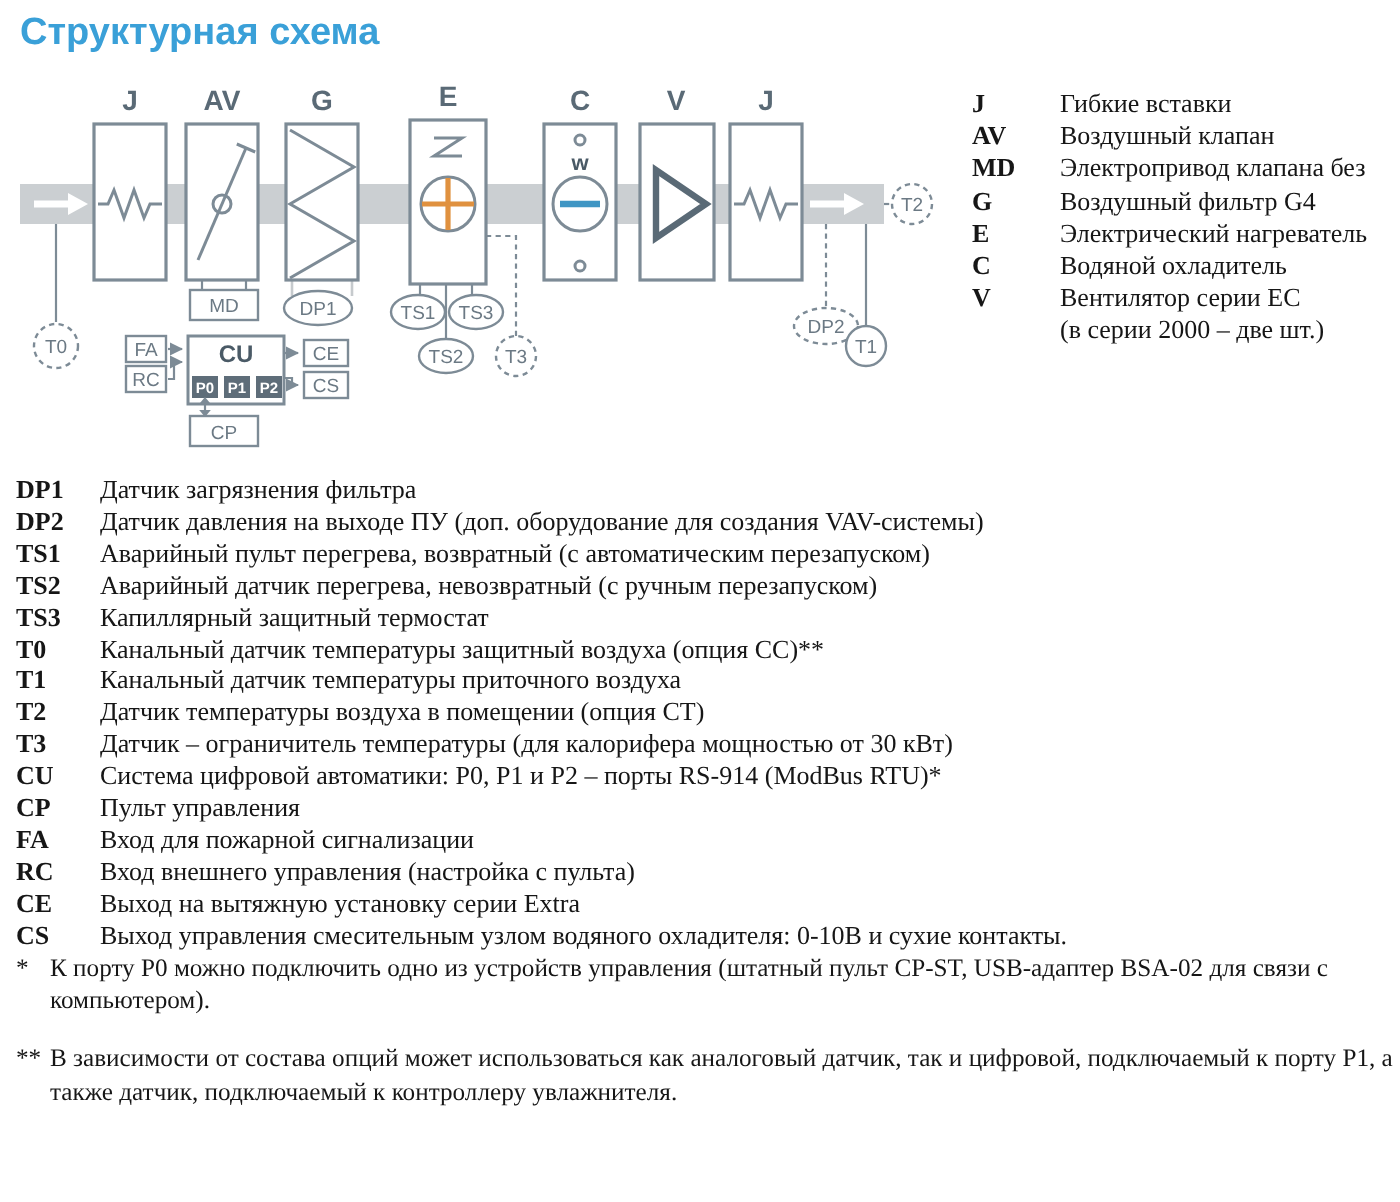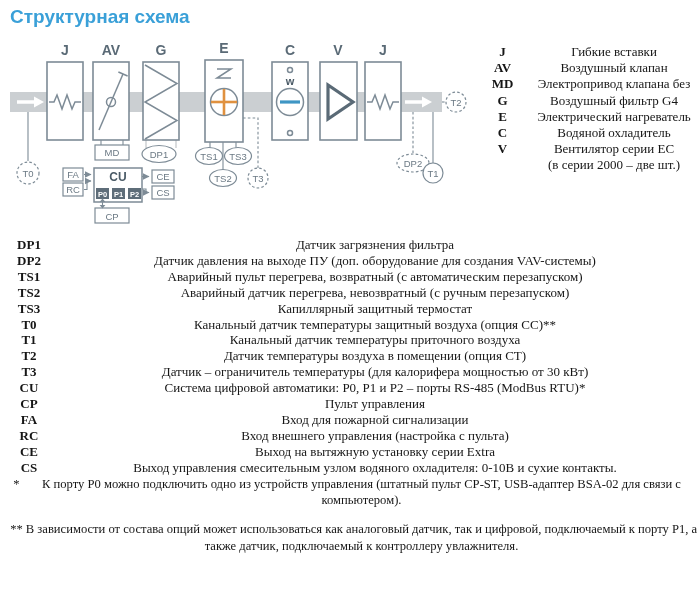--- a/index.html
+++ b/index.html
@@ -1,18 +1,18 @@
 <!DOCTYPE html>
 <html><head>
 <meta charset="utf-8">
 <style>
   html,body { margin:0; padding:0; background:#fff; }
   #page {
     position:relative; width:700px; height:601px; background:#ffffff;
-    font-family:"Liberation Serif", serif; color:#161616; overflow:hidden;text-align:center;
+    font-family:"Liberation Serif", serif; color:#161616; overflow:hidden;
   }
   #title {
     position:absolute; left:10px; top:6px;
     font-family:"Liberation Sans", sans-serif; font-size:19px; font-weight:bold;
     color:#3aa0d8; margin:0;
   }
   #diagram { position:absolute; left:0; top:38px; }
 
   .legend { position:absolute; left:486px; top:44px; width:212px;
             font-size:13px; line-height:16.2px; }
@@ -301,21 +301,21 @@
     <div class="def-row">
       <span class="def-term">T2</span>
       <span class="def-desc"><span>Датчик температуры воздуха в помещении (опция </span><b>CT</b><span>)</span></span>
     </div>
     <div class="def-row">
       <span class="def-term">T3</span>
       <span class="def-desc">Датчик – ограничитель температуры (для калорифера мощностью от 30 кВт)</span>
     </div>
     <div class="def-row">
       <span class="def-term">CU</span>
-      <span class="def-desc">Система цифровой автоматики: P0, P1 и P2 – порты RS-485 (ModBus RTU)*</span>
+      <span class="def-desc">Система цифровой автоматики: P0, P1 и P2 – порты RS-914 (ModBus RTU)*</span>
     </div>
     <div class="def-row">
       <span class="def-term">CP</span>
       <span class="def-desc">Пульт управления</span>
     </div>
     <div class="def-row">
       <span class="def-term">FA</span>
       <span class="def-desc">Вход для пожарной сигнализации</span>
     </div>
     <div class="def-row">

